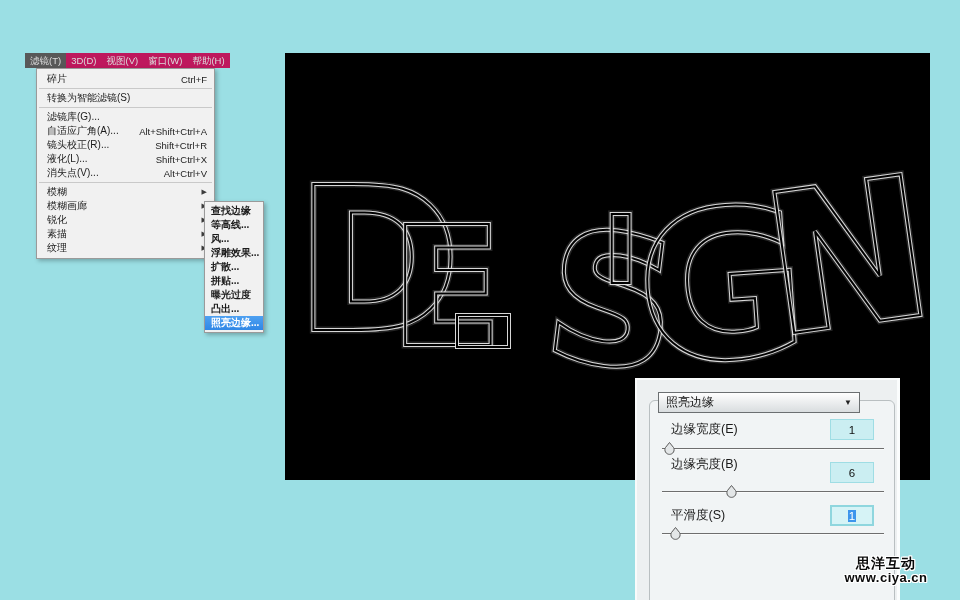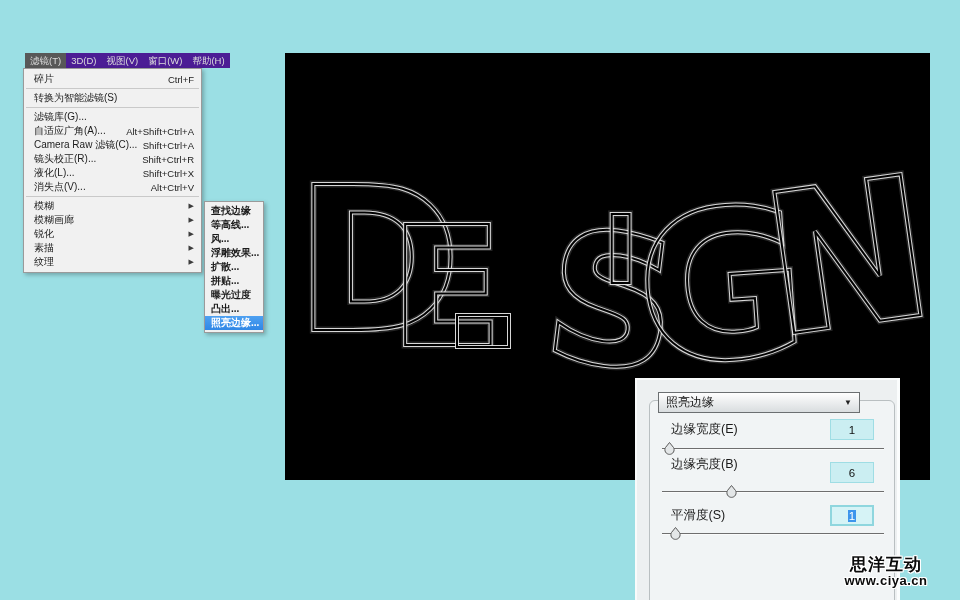--- a/index.html
+++ b/index.html
@@ -20,32 +20,32 @@
   .canvas text { font-family:"DejaVu Sans","Liberation Sans",sans-serif; font-weight:bold; }
   .lt-glow  { fill:none; stroke:#ffffff; stroke-width:7;   opacity:.14; }
   .lt-outer { fill:none; stroke:#e8e8e8; stroke-width:4;   opacity:.92; }
   .lt-inner { fill:none; stroke:#000000; stroke-width:2; }
   .rect-outer { fill:none; stroke:#e8e8e8; stroke-width:4; opacity:.92; }
   .rect-inner { fill:none; stroke:#000;    stroke-width:2; }
 
   
   .menubar {
     position:absolute; left:25px; top:53px; height:15px; z-index:6;
-    background:#4c1d95; display:inline-flex; align-items:stretch;
+    background:#be185d; display:inline-flex; align-items:stretch;
     min-width:194px;
   }
   .mb-item {
     color:#dcdcdc; font-size:9.5px; line-height:15px; padding:0 5px;
     white-space:nowrap; cursor:default;
   }
   .mb-item.active { background:#585858; }
 
   
   .menu {
-    position:absolute; left:23px; top:68px; width:179px; z-index:6;
+    position:absolute; left:36px; top:68px; width:179px; z-index:6;
     background:#f1f1f1; border:1px solid #9a9a9a; padding:3px 0;
     box-shadow:2px 2px 4px rgba(0,0,0,.25);
   }
   .mi {
     height:14px; display:flex; align-items:center; justify-content:space-between;
     padding:0 7px 0 10px; font-size:10px; color:#1c1c1c; cursor:default; white-space:nowrap;
   }
   .mi .sc { font-size:9.5px; color:#1c1c1c; }
   .mi .arrow { font-size:7px; color:#3c3c3c; }
   .mi.hl { background:linear-gradient(#4fa1f1,#2f87e6); color:#fff; }
@@ -100,21 +100,21 @@
     position:absolute; left:0; right:0; top:6px; height:2px;
     background:#6e6e6e; border-bottom:1px solid #fafbfb;
   }
   .slider .thumb { position:absolute; top:0; width:11px; height:14px; }
 
   
   .watermark {
     position:absolute; left:836px; top:556px; width:100px; z-index:10;
     text-align:center; color:#0a0a0a; font-weight:bold; line-height:1.05;
   }
-  .wm1 { font-size:17px; letter-spacing:1px; }
+  .wm1 { font-size:14px; letter-spacing:1px; }
   .wm2 { font-size:13px; letter-spacing:0.5px; }
   .wm1,.wm2 {
     text-shadow:-1px -1px 0 #fff,1px -1px 0 #fff,-1px 1px 0 #fff,1px 1px 0 #fff,
                  0 -1px 0 #fff,0 1px 0 #fff,-1px 0 0 #fff,1px 0 0 #fff;
   }
 </style>
 </head>
 <body>
 
 <div class="canvas">
@@ -173,24 +173,20 @@
   <div class="mi">
     <span>转换为智能滤镜(S)</span>
   </div>
   <div class="sep"></div>
   <div class="mi">
     <span>滤镜库(G)...</span>
   </div>
   <div class="mi">
     <span>自适应广角(A)...</span>
     <span class="sc">Alt+Shift+Ctrl+A</span>
-  </div>
-  <div class="mi">
-    <span>Camera Raw 滤镜(C)...</span>
-    <span class="sc">Shift+Ctrl+A</span>
   </div>
   <div class="mi">
     <span>镜头校正(R)...</span>
     <span class="sc">Shift+Ctrl+R</span>
   </div>
   <div class="mi">
     <span>液化(L)...</span>
     <span class="sc">Shift+Ctrl+X</span>
   </div>
   <div class="mi">

